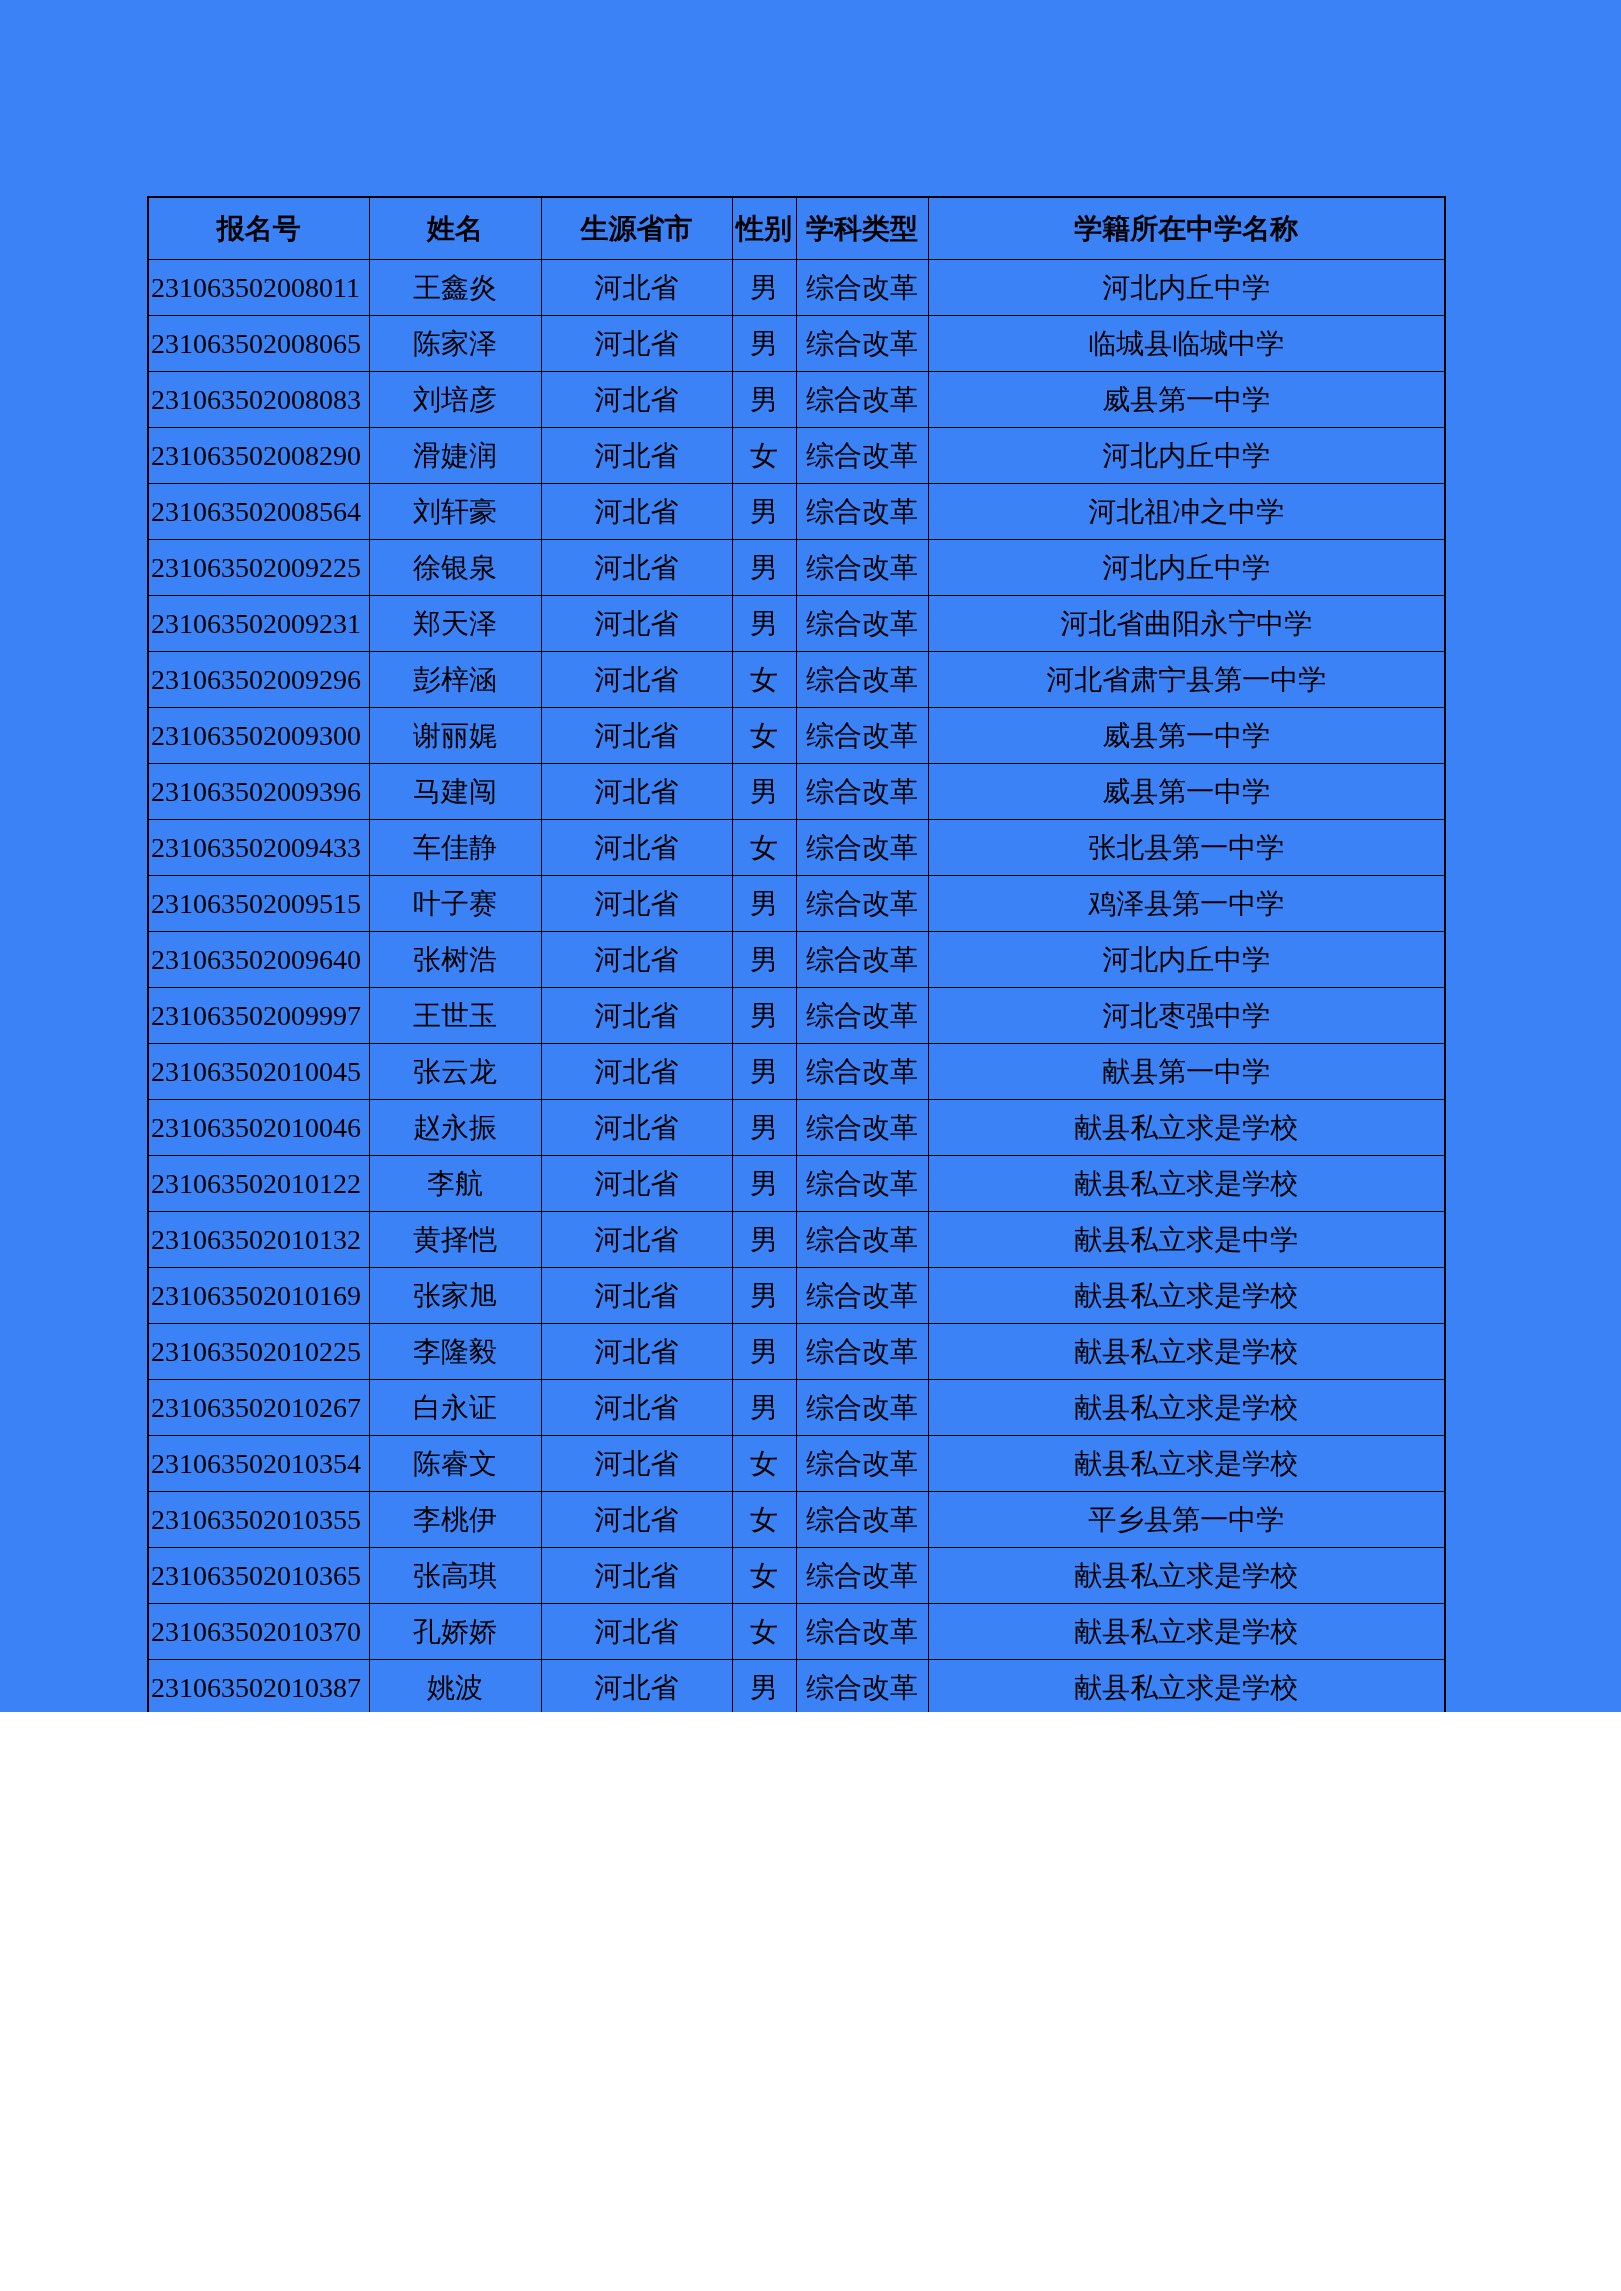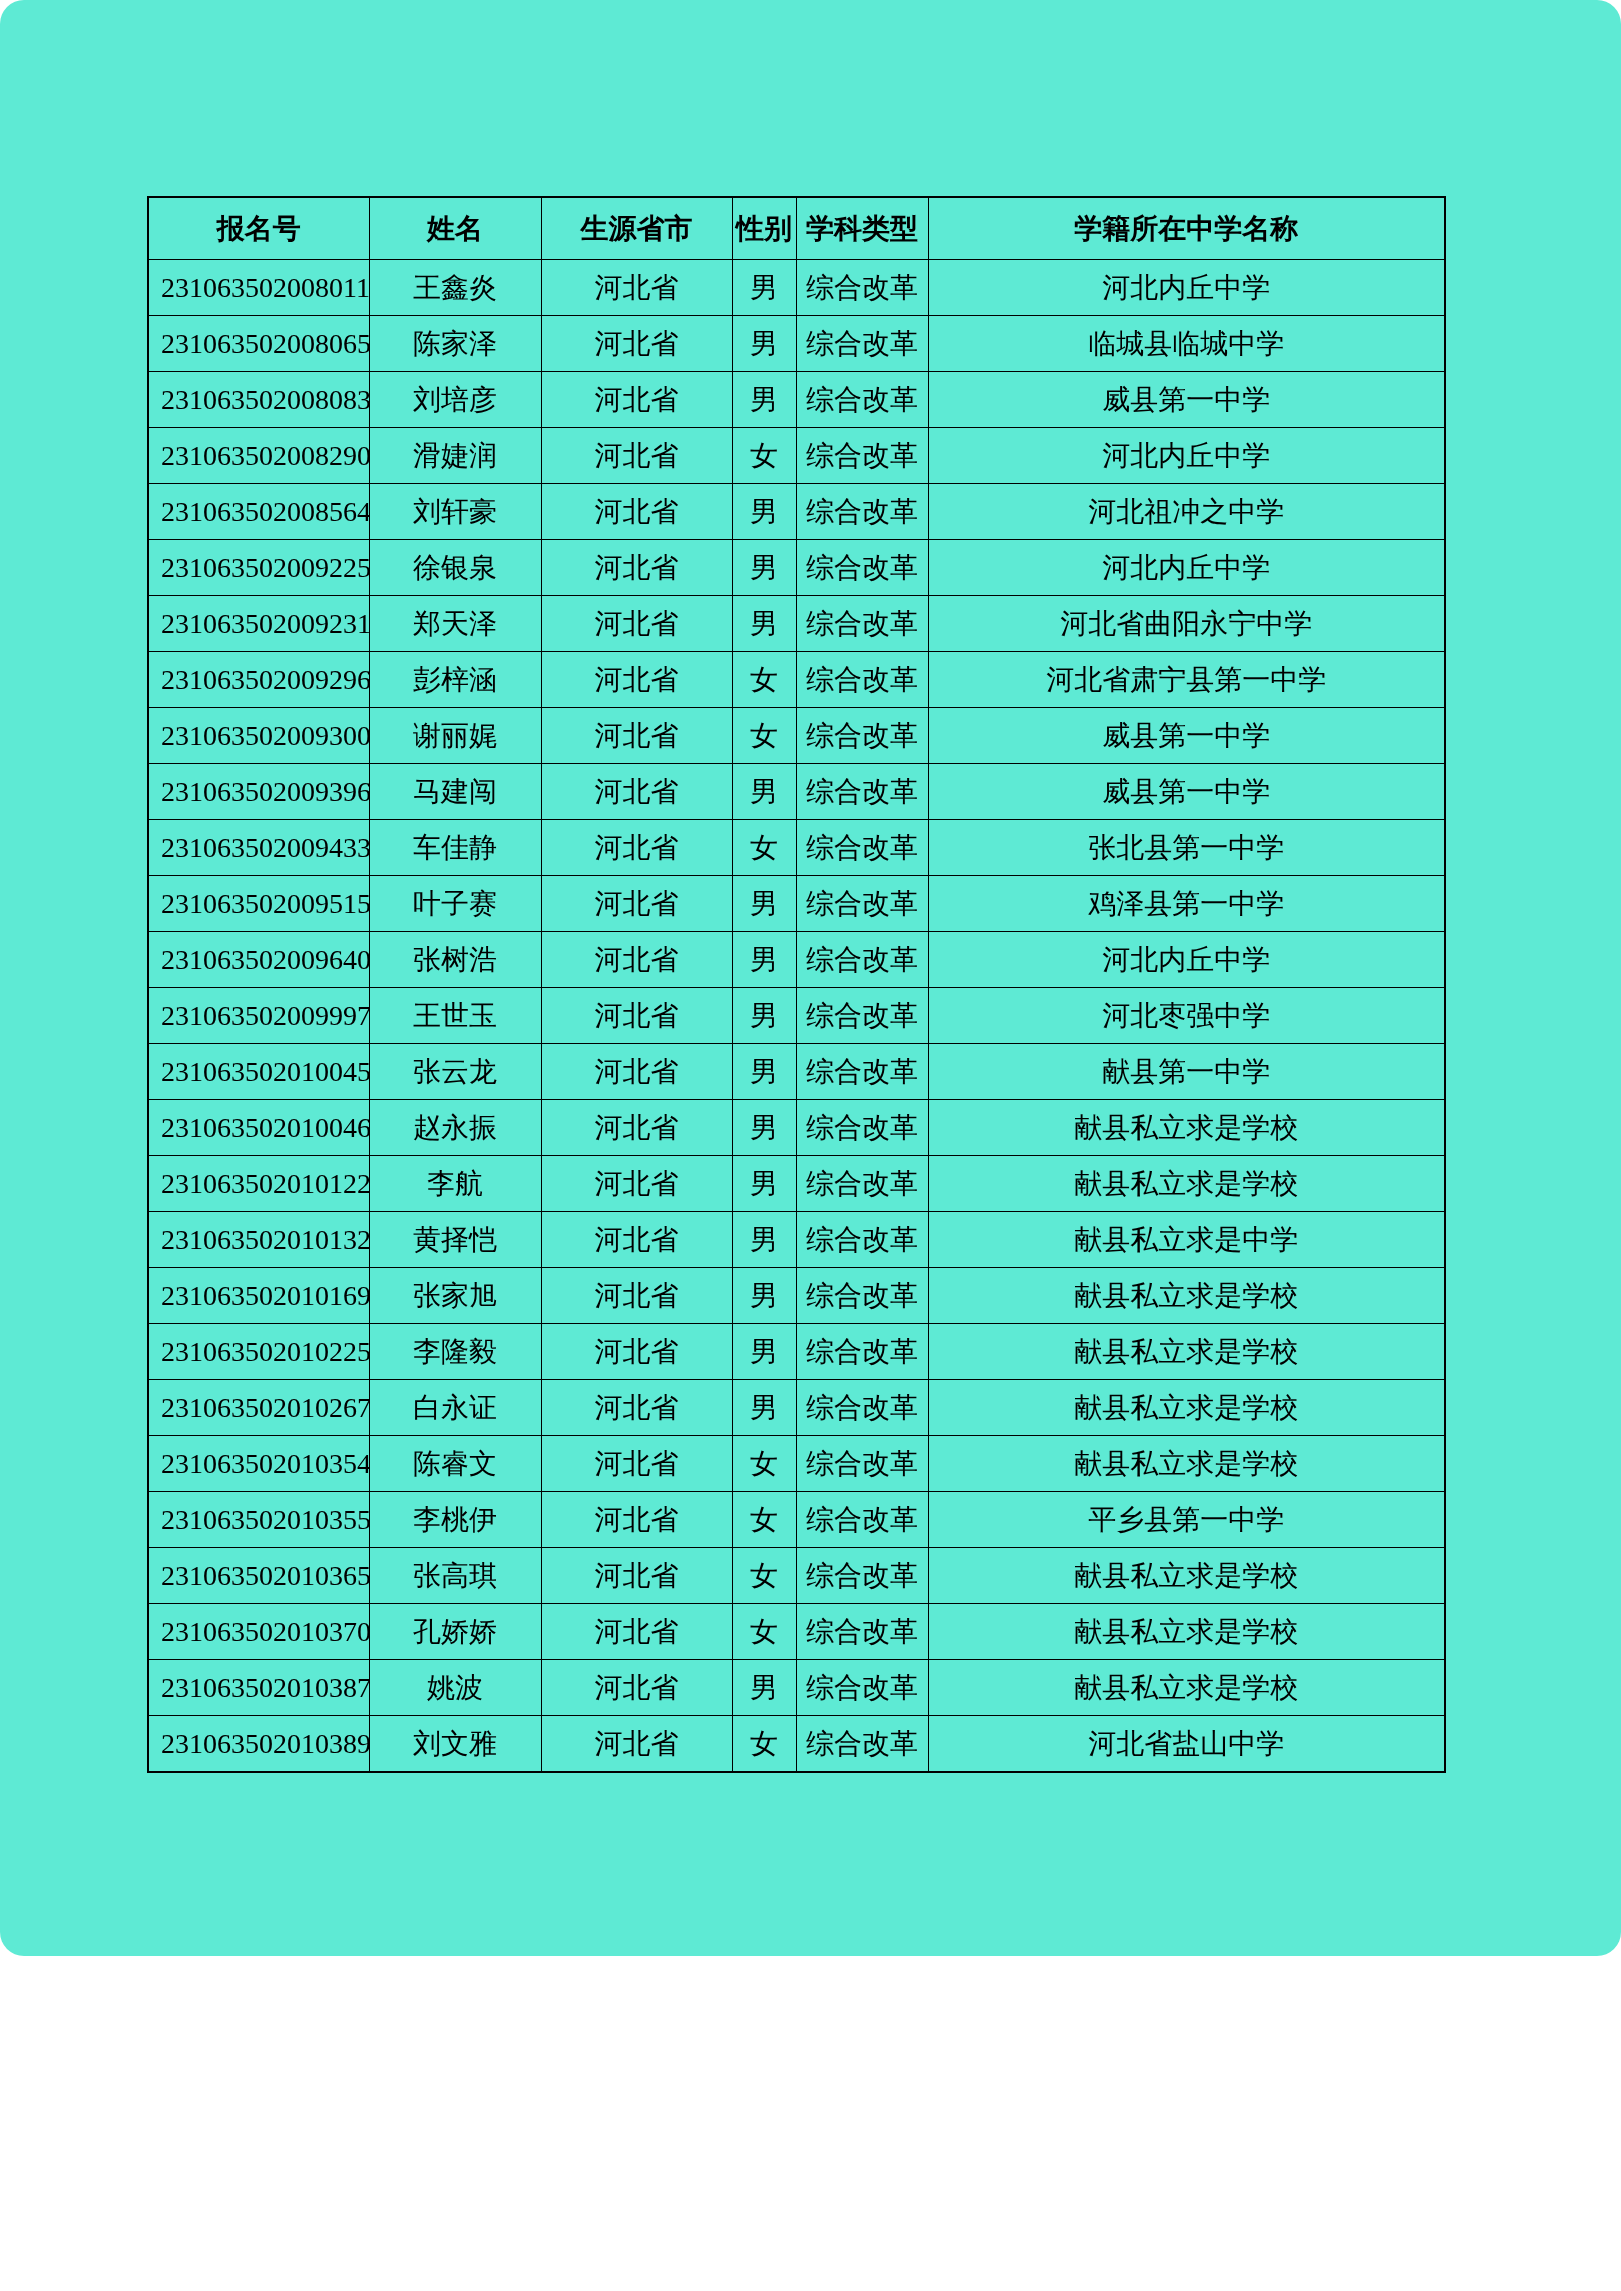--- a/index.html
+++ b/index.html
@@ -3,24 +3,23 @@
 <meta charset="utf-8">
 <style>
   html, body {
     margin: 0;
     padding: 0;
     background: #ffffff;
   }
   .page {
     position: relative;
     width: 1621px;
-    height: 1956px;
-    background: #5eead4;
+    height: 1712px;
+    background: #3b82f6;
     overflow: hidden;
-    border-radius: 24px;
   }
   table.student-table {
     position: absolute;
     left: 147px;
     top: 196px;
     border-collapse: collapse;
     table-layout: fixed;
     width: 1296px;
     font-family: "Liberation Serif", "DejaVu Serif", serif;
     font-size: 28px;
@@ -39,21 +38,21 @@
     line-height: 55px;
     font-weight: normal;
   }
   table.student-table thead th {
     height: 61px;
     line-height: 61px;
     font-weight: bold;
   }
   table.student-table td.col-0 {
     text-align: left;
-    padding-left: 12px;
+    padding-left: 2px;
   }
 </style>
 </head>
 <body>
 
 <div class="page">
   <table class="student-table">
     <colgroup>
       <col style="width:221px">
       <col style="width:172px">

